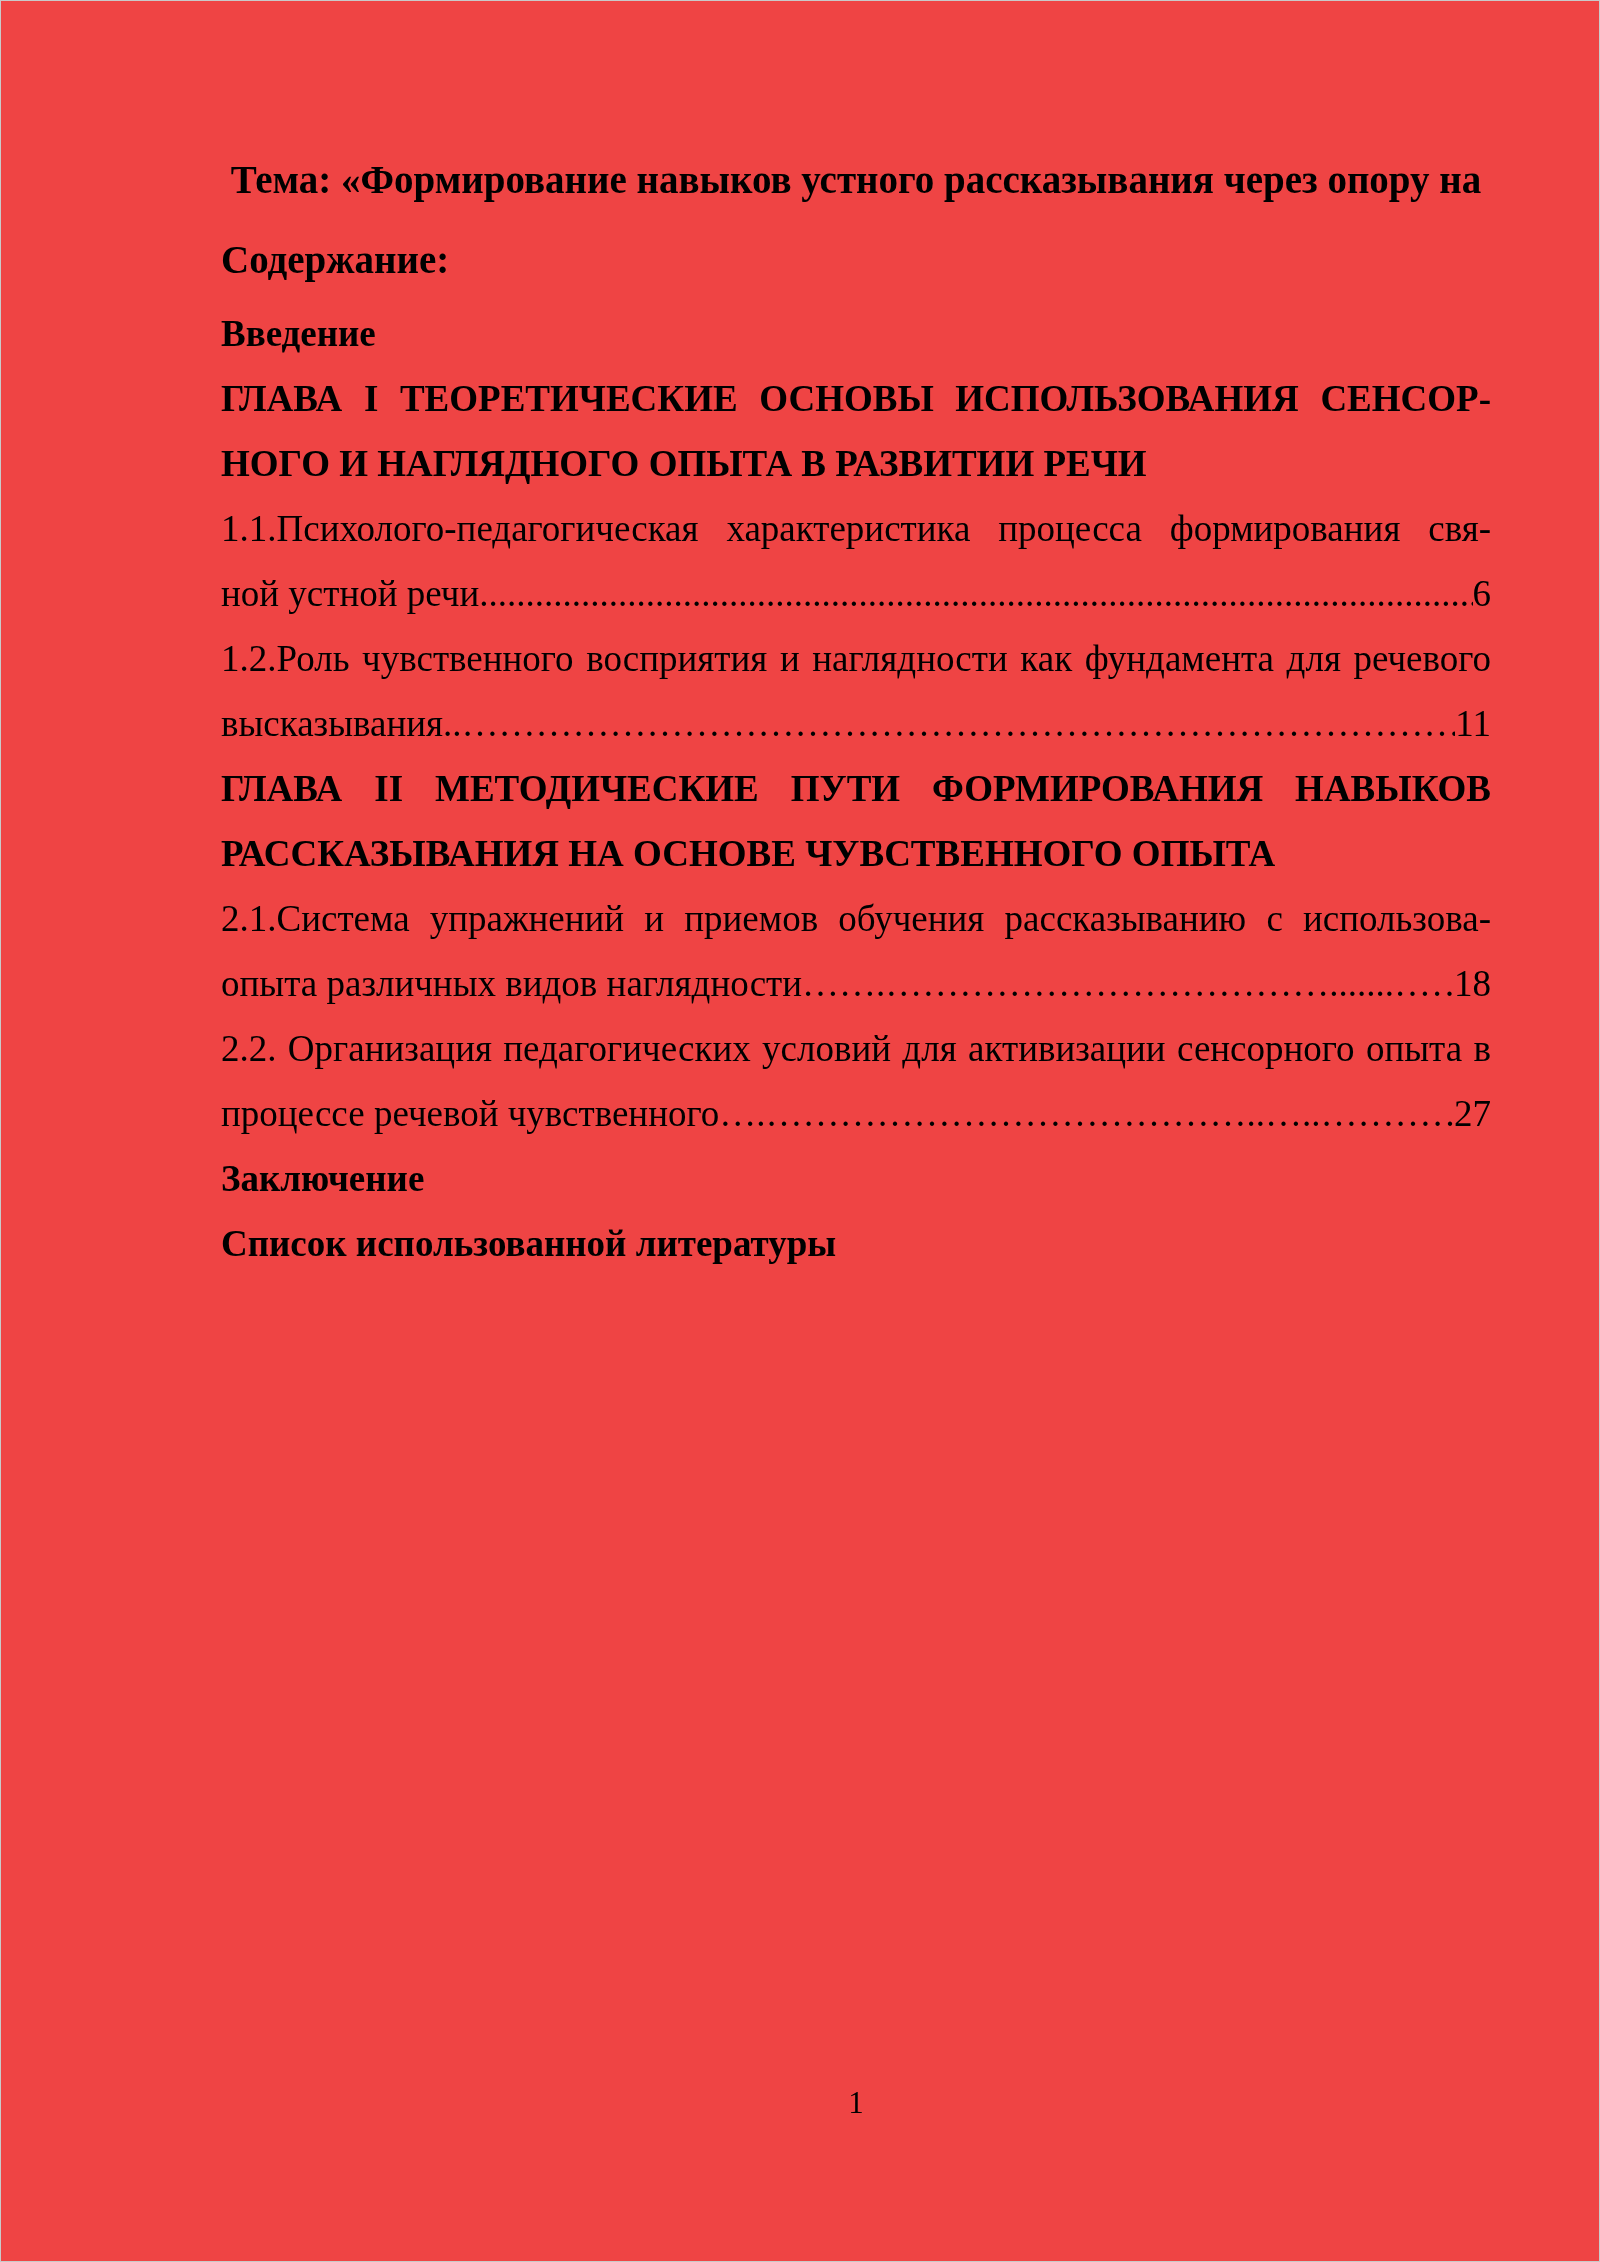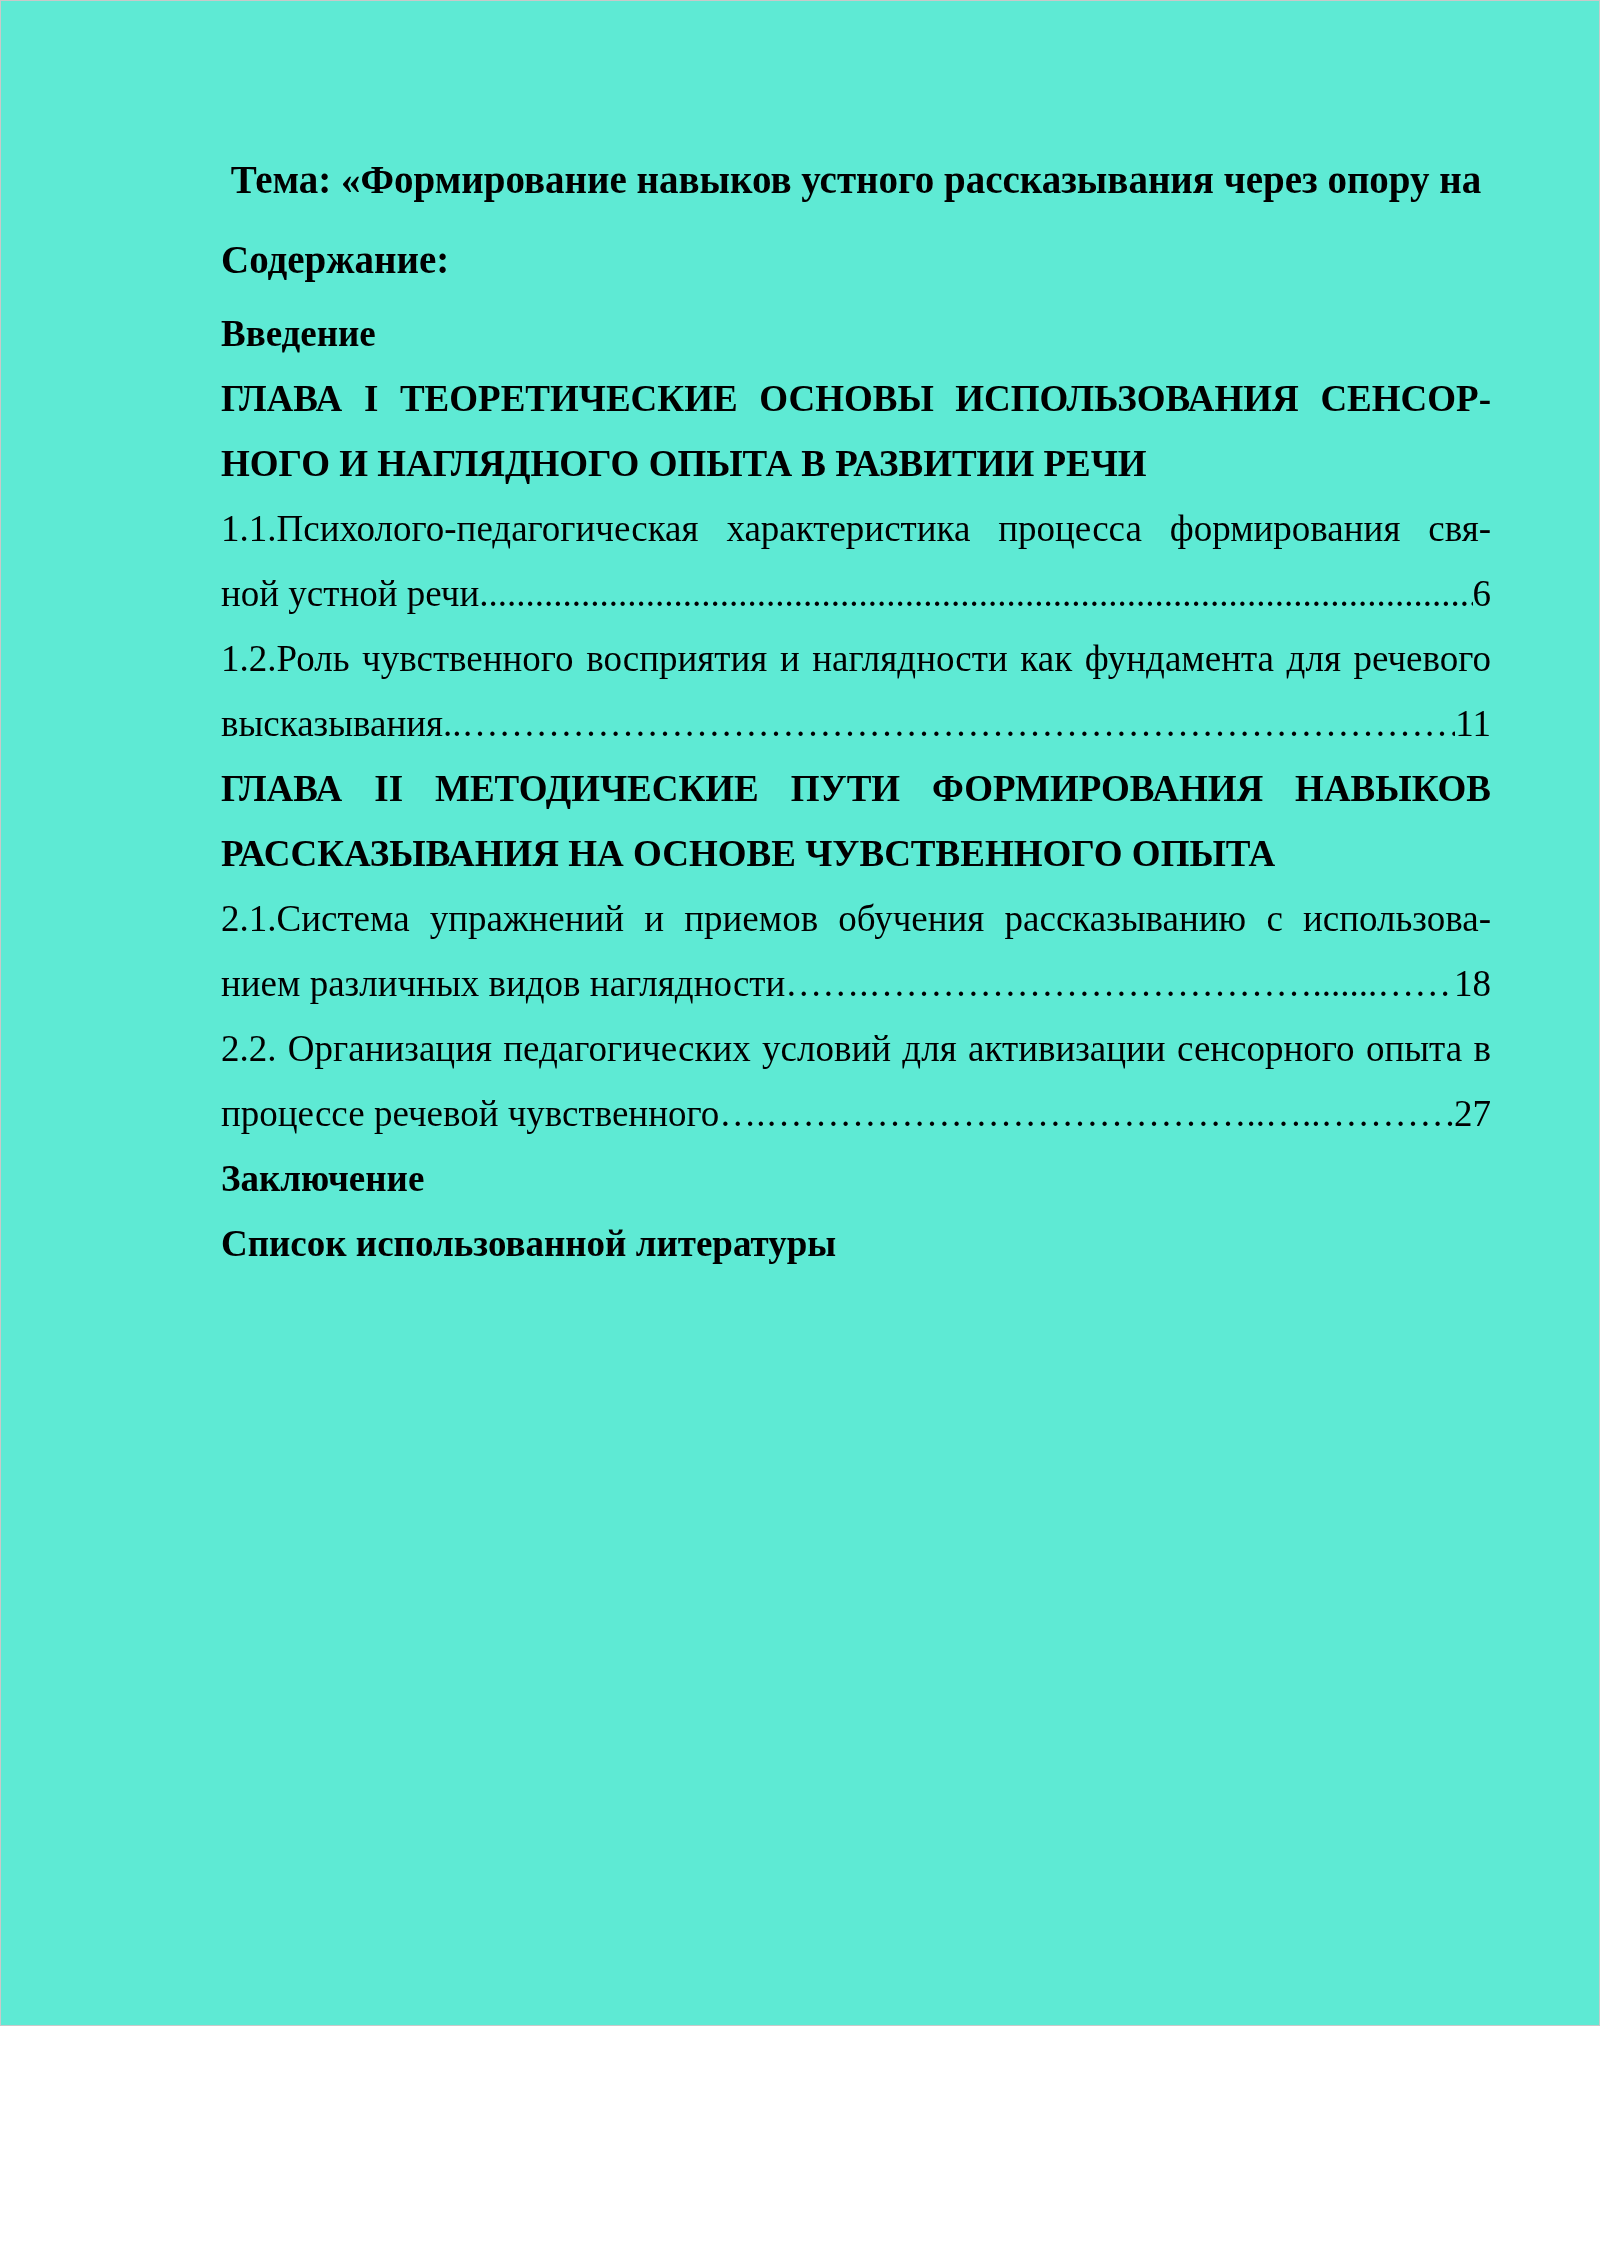--- a/index.html
+++ b/index.html
@@ -3,22 +3,22 @@
 <meta charset="utf-8">
 <style>
   html, body {
     margin: 0;
     padding: 0;
     background: #ffffff;
   }
   .page {
     position: relative;
     width: 1600px;
-    height: 2026px;
-    background: #5eead4;
+    height: 2262px;
+    background: #ef4444;
     box-sizing: border-box;
     border: 1px solid #c9c9c9;
     font-family: "Liberation Serif", serif;
     color: #000000;
     overflow: hidden;
   }
   .content {
     position: absolute;
     left: 220px;
     top: 140px;
@@ -136,21 +136,21 @@
         <span class="t">РАССКАЗЫВАНИЯ НА ОСНОВЕ ЧУВСТВЕННОГО ОПЫТА</span>
           <span class="dots">………....………</span>
           <span class="pg">18</span>
       </div>
 
       <div class="toc-line justify">
         <span class="t">2.1.Система упражнений и приемов обучения рассказыванию с использова-</span>
       </div>
 
       <div class="toc-line leader">
-        <span class="t">нием различных видов наглядности</span>
+        <span class="t">опыта различных видов наглядности</span>
           <span class="dots">…….……………………………….......………</span>
           <span class="pg">18</span>
       </div>
 
       <div class="toc-line justify">
         <span class="t">2.2. Организация педагогических условий для активизации сенсорного опыта в</span>
       </div>
 
       <div class="toc-line leader">
         <span class="t">процессе речевой чувственного</span>

